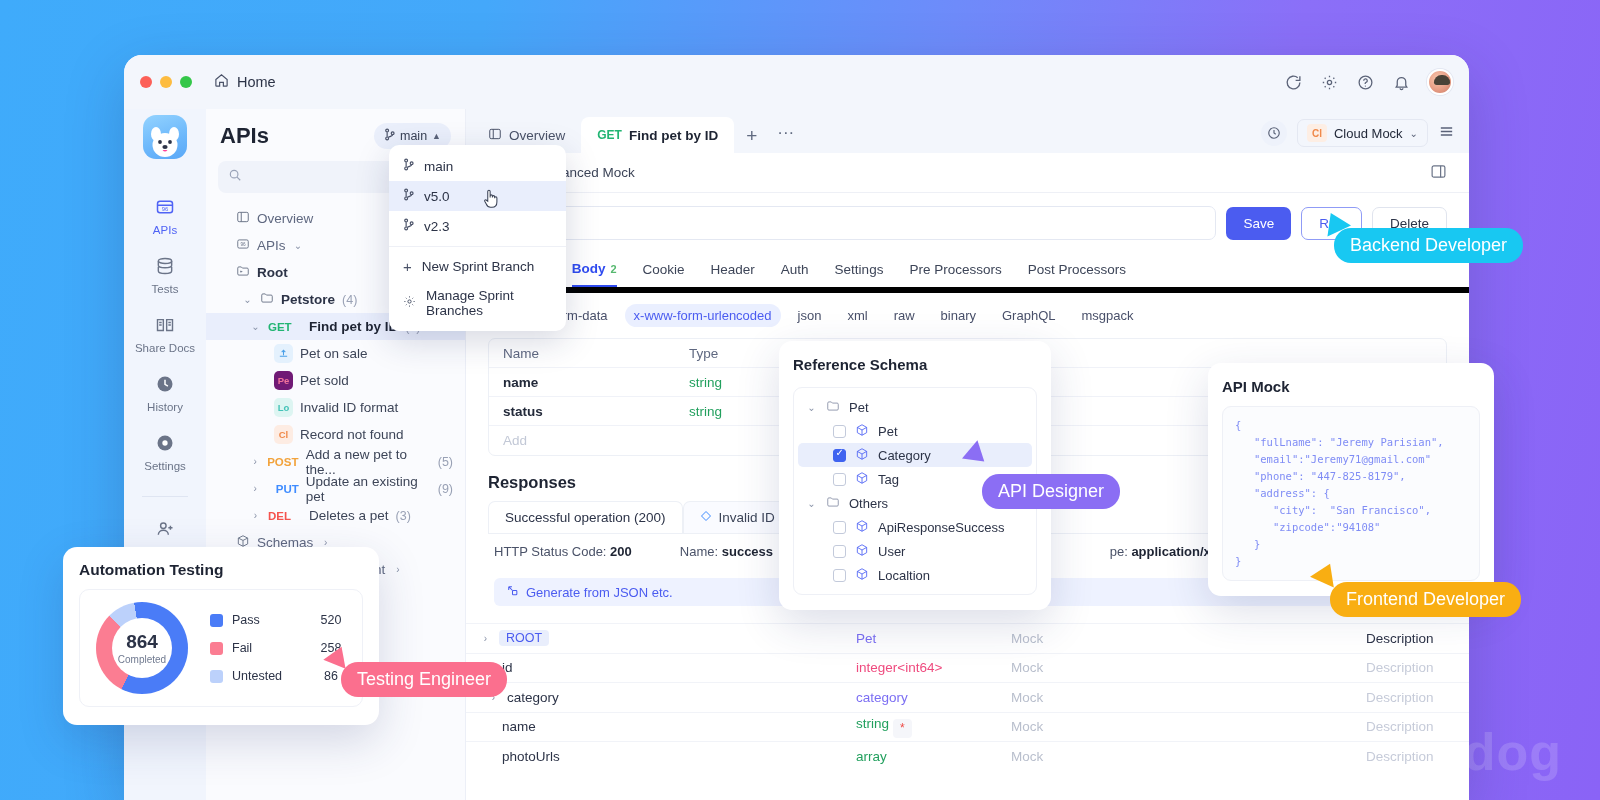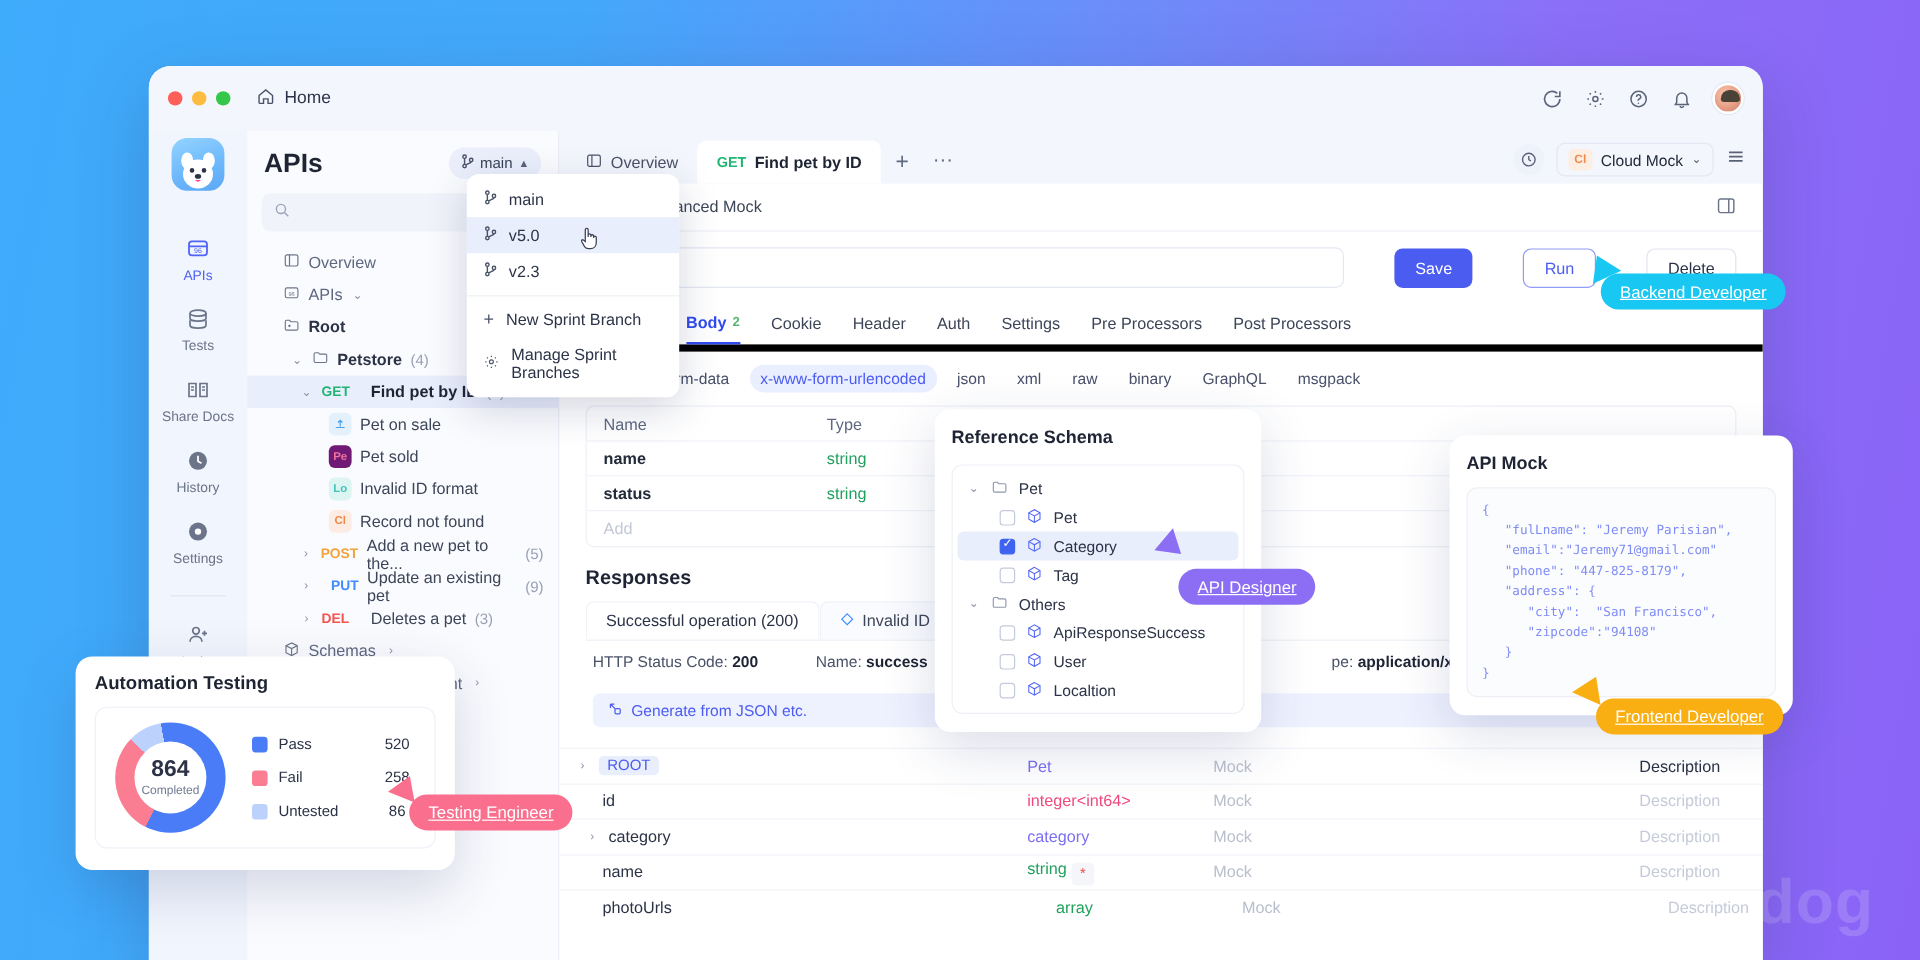--- a/index.html
+++ b/index.html
@@ -107,21 +107,21 @@
     display:flex;align-items:center;justify-content:center;color:#5a6豆; cursor: pointer;}
   .subtabs { height: 40px; display: flex; align-items: center; gap: 26px; padding: 0 22px;
     font-size: 13.5px; color: #3d4558; border-bottom: 1px solid #eef0f6; }
   .subtabs .st { cursor: pointer; }
   .subtabs .right { margin-left: auto; color: #6b7488; }
 
   .urlbar { display: flex; align-items: center; gap: 10px; padding: 13px 22px; }
   .url-input { flex: 1; height: 34px; border: 1px solid #e4e8f2; border-radius: 7px;
     display: flex; align-items: center; padding: 0 12px; font-size: 13.5px; color: #2c3347; }
   .btn { height: 33px; padding: 0 17px; border-radius: 7px; font-size: 13.5px;
-    display: flex; align-items: center; cursor: pointer; margin-left: 32px; }
+    display: flex; align-items: center; cursor: pointer; }
   .btn.primary { background: #4b5cf0; color: #fff; }
   .btn.outline-blue { border: 1px solid #8f9bf6; color: #4b5cf0; background:#fff; }
   .btn.outline { border: 1px solid #e0e4ee; color: #2c3347; background:#fff; }
 
   .ptabs { display: flex; align-items: center; gap: 26px; padding: 8px 22px 0;
     font-size: 13.5px; color: #3d4558; border-bottom: 6px solid #000000; }
   .ptab { padding-bottom: 9px; cursor: pointer; display:flex; align-items:center; gap:5px;}
   .ptab.active { color: #2f4bf0; font-weight: 600; border-bottom: 2px solid #2f4bf0; }
   .ptab .sup { font-size: 11px; color: #56b86f; }
   .ptab .supg { font-size: 11px; color: #9aa3b8; }
@@ -211,22 +211,22 @@
     display: flex; flex-direction: column; align-items: center; justify-content: center; }
   .donut .big { font-size: 19px; font-weight: 700; color: #2c3347; line-height: 1; }
   .donut .sm { font-size: 10px; color: #707a90; margin-top: 3px; }
   .legend { font-size: 12.5px; color: #2c3347; }
   .lg-row { display: flex; align-items: center; gap: 9px; height: 28px; }
   .swatch { width: 13px; height: 13px; border-radius: 3px; }
   .lg-name { width: 72px; }
   .lg-val { width: 36px; text-align: center; }
 
   
-  .pill { position: absolute; border-radius: 17px; color: #fff; font-size: 14px;
-    padding: 7px 16px; z-index: 50; white-space: nowrap; text-decoration: underline; }
+  .pill { position: absolute; border-radius: 17px; color: #fff; font-size: 18px;
+    padding: 7px 16px; z-index: 50; white-space: nowrap; }
   .pill.backend { left: 1334px; top: 228px; background: #18c8f2; }
   .pill.frontend { left: 1330px; top: 582px; background: #f9ae12; }
   .pill.testing { left: 341px; top: 662px; background: #fb6f8e; }
   .pill.designer { left: 982px; top: 474px; background: #8b6ef4; }
   .arrow { position: absolute; width: 0; height: 0; z-index: 49; }
   .ar-backend { left: 1322px; top: 212px; border-left: 13px solid transparent;
     border-right: 13px solid transparent; border-bottom: 20px solid #18c8f2; transform: rotate(-25deg); }
   .ar-frontend { left: 1313px; top: 563px; border-left: 13px solid transparent;
     border-right: 13px solid transparent; border-bottom: 20px solid #f9ae12; transform: rotate(24deg); }
   .ar-testing { left: 326px; top: 646px; border-left: 12px solid transparent;
@@ -706,21 +706,21 @@
             <span class="req-star" style="display:inline-flex;vertical-align:-4px;">*</span>
           </div>
           <div class="m">Mock</div>
           <div class="d">Description</div>
         </div>
 
         <div class="str">
           <div class="n" style="padding-left:36px;">
               <span>photoUrls</span>
             </div>
-          <div class="t" style="color:#22a05e;margin-left:24px;">array</div>
+          <div class="t" style="color:#22a05e;">array</div>
           <div class="m">Mock</div>
           <div class="d">Description</div>
         </div>
       </div>
 
     </div>
   </div>
 </div>
 
 <div class="branch-menu">

